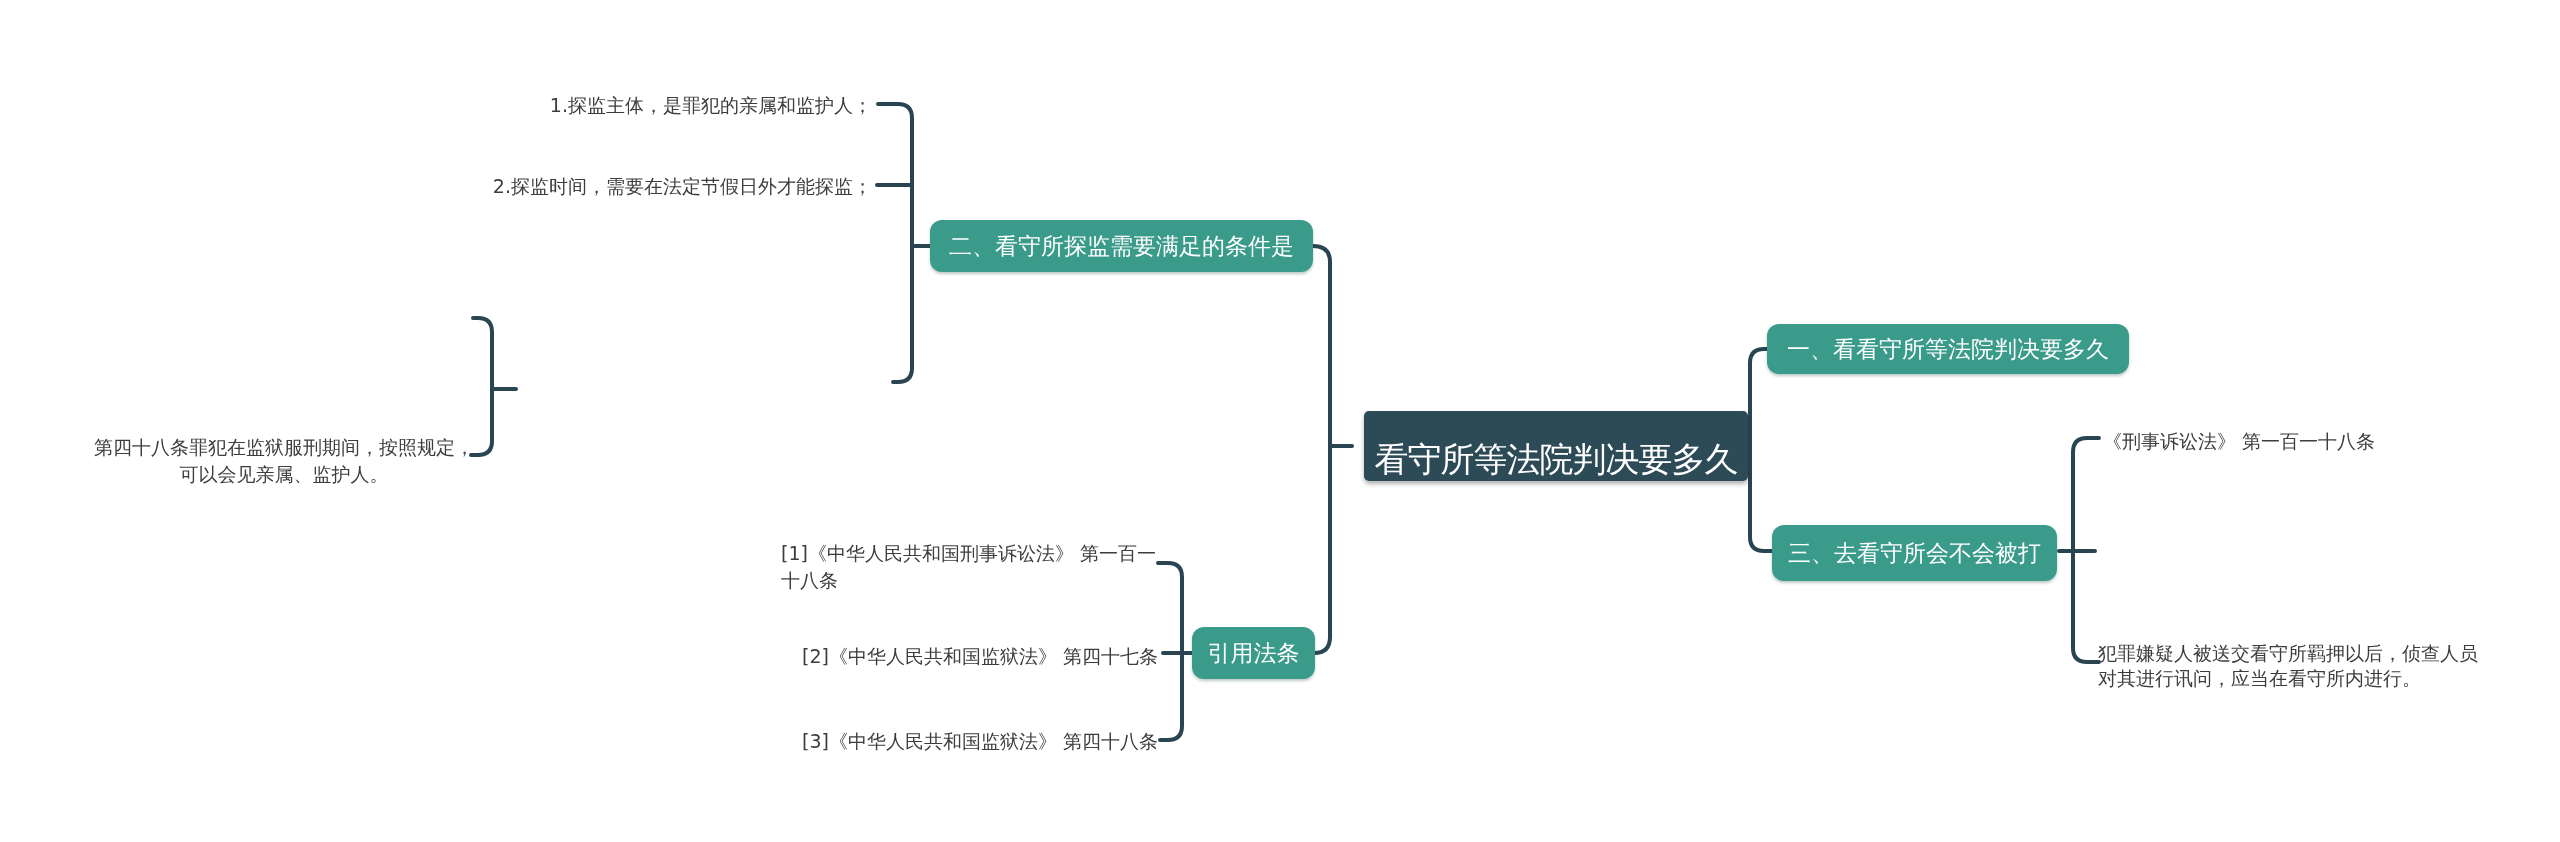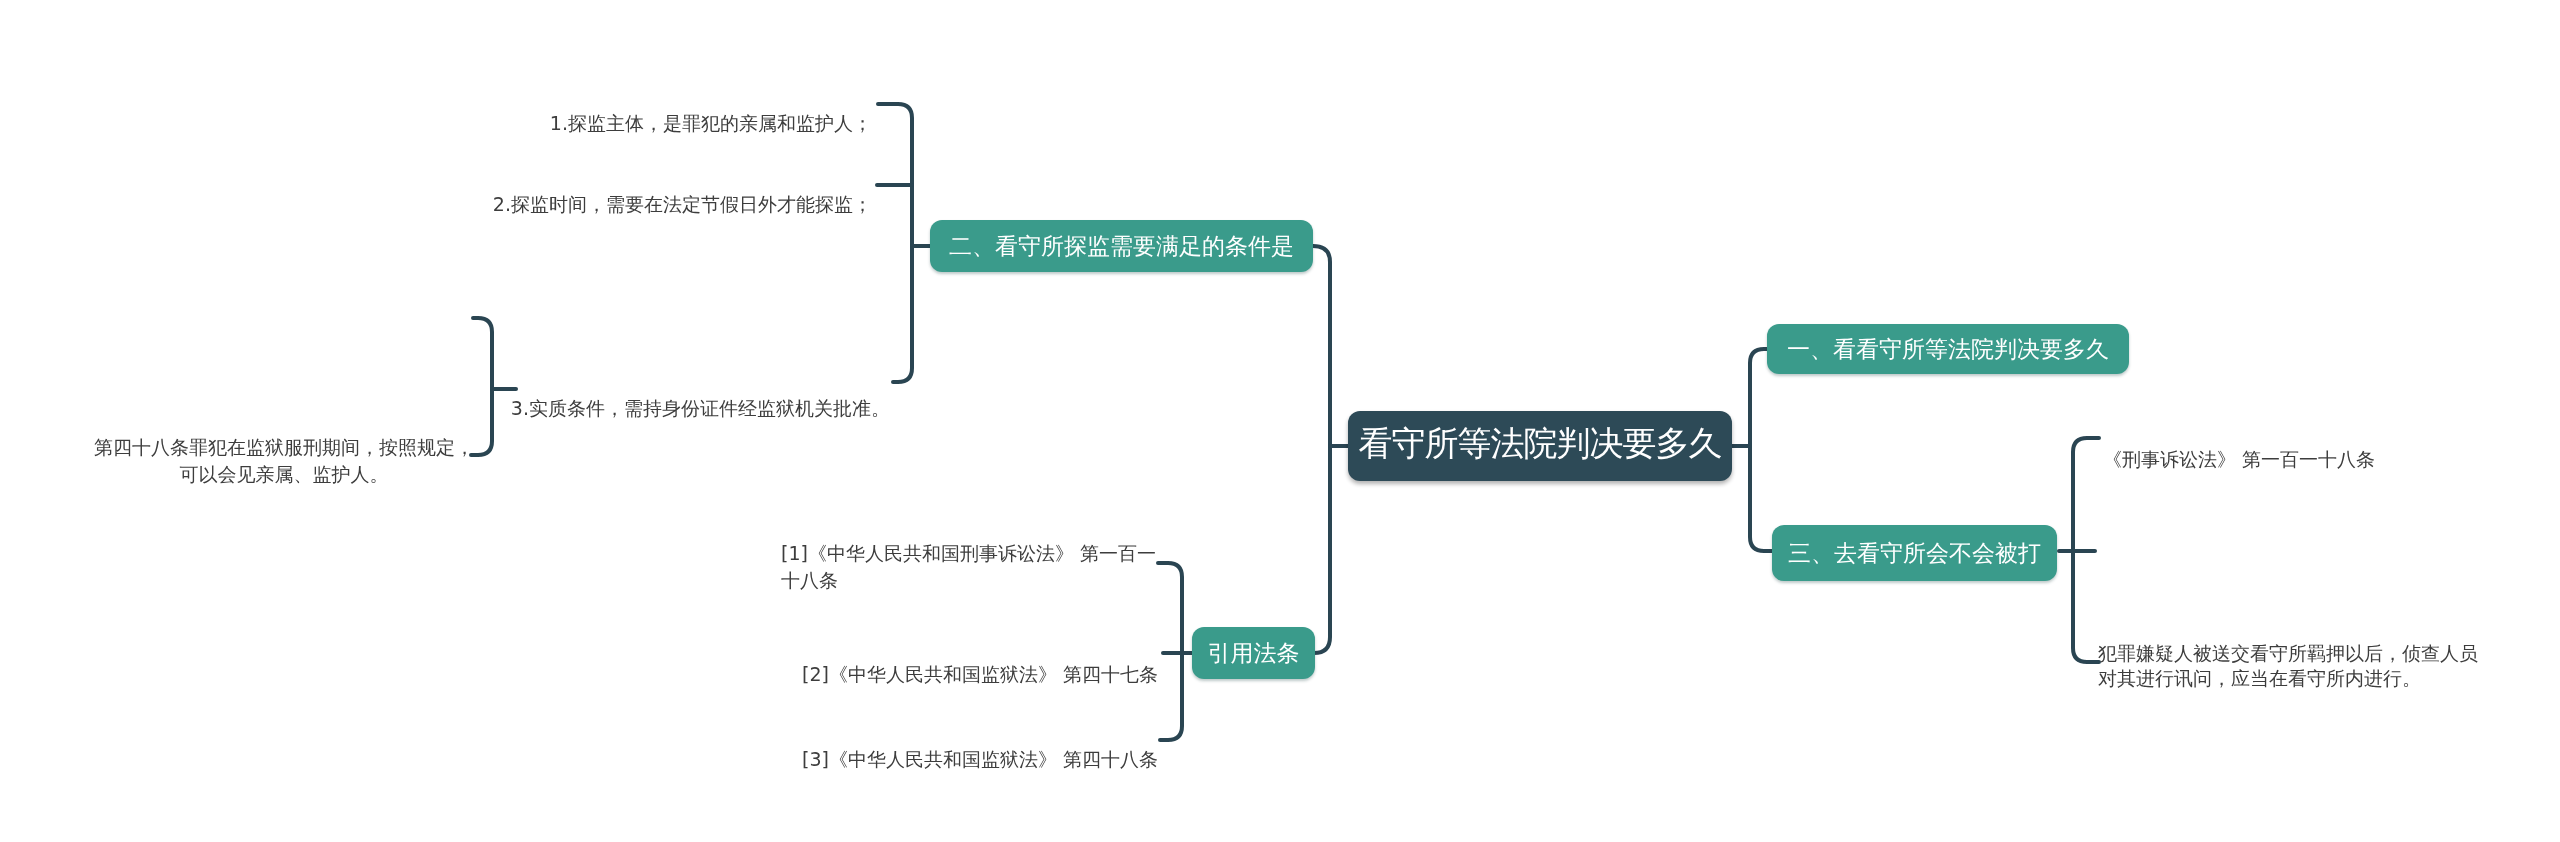--- a/index.html
+++ b/index.html
@@ -21,34 +21,34 @@
   .node{
     position:absolute;display:flex;align-items:center;justify-content:center;
     color:#fff;white-space:nowrap;text-align:center;
   }
   .branch-node{
     background:var(--teal);border-radius:12px;font-size:23px;
     box-shadow:0 2px 3px rgba(20,60,60,.28);
     padding:0 10px;
   }
   .root-node{
-    background:var(--dark);border-radius:12px;font-size:34px;
+    background:var(--dark);border-radius:5px;font-size:34px;
     box-shadow:0 3px 4px rgba(0,0,0,.30);
-    align-items:center;overflow:hidden;
+    align-items:flex-end;overflow:hidden;margin-left:16px;
   }
   .root-node span{display:block;margin-top:-6px;line-height:44px;letter-spacing:-1px;}
 
   .n-root{left:1348px;top:411px;width:384px;height:70px;}
   .n-b1  {left:1767px;top:324px;width:362px;height:50px;}
   .n-b2  {left:930px; top:220px;width:383px;height:52px;}
   .n-b3  {left:1772px;top:525px;width:285px;height:56px;}
   .n-cite{left:1192px;top:627px;width:123px;height:52px;}
 
   .leaf{position:absolute;font-size:19px;color:var(--leaf);line-height:26px;}
-  .nowrap{white-space:nowrap;margin-top:18px;}
+  .nowrap{white-space:nowrap;}
 
   .t-cond1{right:1688px;top:92px;}
   .t-cond2{right:1688px;top:173px;}
   .t-cond3{right:1670px;top:377px;}
   .t-law47{left:88px;top:257px;width:384px;line-height:23.4px;}
   .t-law48{left:88px;top:434px;width:392px;line-height:27px;text-align:center;}
   .t-cite1{left:781px;top:540px;width:380px;line-height:27px;}
   .t-cite2{right:1402px;top:643px;}
   .t-cite3{right:1402px;top:728px;}
   .t-law118{left:2103px;top:428px;}
@@ -86,21 +86,20 @@
     <span>看守所等法院判决要多久</span>
   </div>
 
   <div class="node branch-node n-b1">一、看看守所等法院判决要多久</div>
   <div class="node branch-node n-b2">二、看守所探监需要满足的条件是</div>
   <div class="node branch-node n-b3">三、去看守所会不会被打</div>
   <div class="node branch-node n-cite">引用法条</div>
 
   <div class="leaf nowrap t-cond1">1.探监主体，是罪犯的亲属和监护人；</div>
   <div class="leaf nowrap t-cond2">2.探监时间，需要在法定节假日外才能探监；</div>
-  <div class="leaf nowrap t-cond3">3.实质条件，需持身份证件经监狱机关批准。</div>
 
   <div class="leaf t-law48">第四十八条罪犯在监狱服刑期间，按照规定，可以会见亲属、监护人。</div>
 
   <div class="leaf nowrap t-law118">《刑事诉讼法》 第一百一十八条</div>
   <div class="leaf t-detent">犯罪嫌疑人被送交看守所羁押以后，侦查人员对其进行讯问，应当在看守所内进行。</div>
 
   <div class="leaf t-cite1">[1]《中华人民共和国刑事诉讼法》 第一百一十八条</div>
   <div class="leaf nowrap t-cite2">[2]《中华人民共和国监狱法》 第四十七条</div>
   <div class="leaf nowrap t-cite3">[3]《中华人民共和国监狱法》 第四十八条</div>
 

